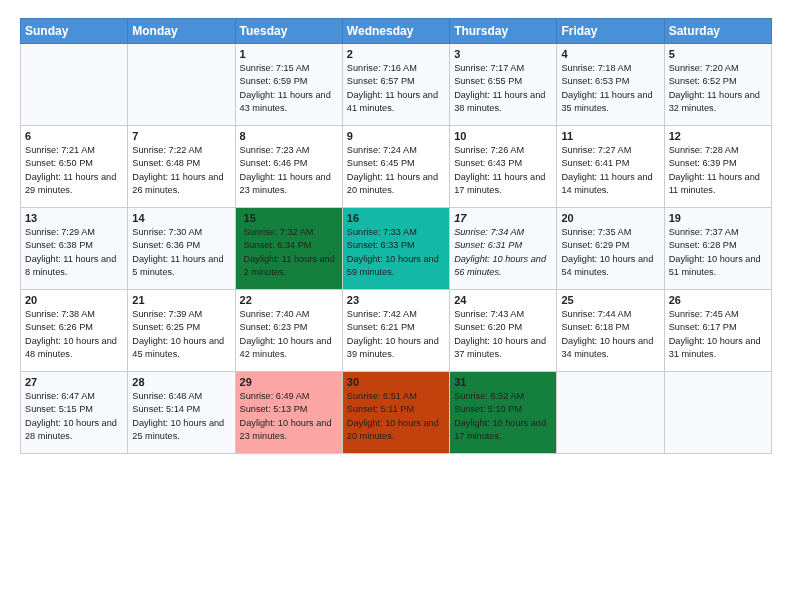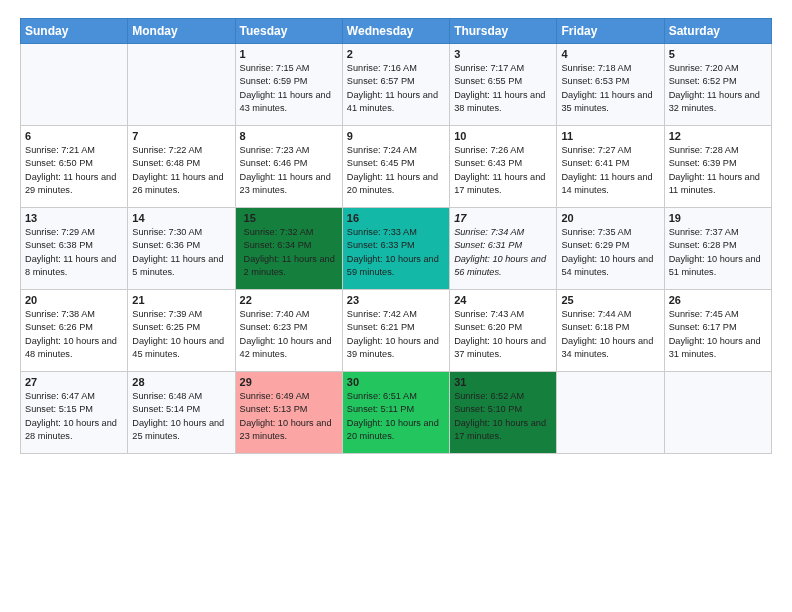--- a/index.html
+++ b/index.html
@@ -275,21 +275,21 @@
             <div class="day-detail" style="white-space: pre-line;">Sunrise: 6:48 AM
 Sunset: 5:14 PM
 Daylight: 10 hours and 25 minutes.</div>
           </td>
           <td style="background: #fca5a5;">
             <span class="day-num">29</span>
             <div class="day-detail" style="white-space: pre-line;">Sunrise: 6:49 AM
 Sunset: 5:13 PM
 Daylight: 10 hours and 23 minutes.</div>
           </td>
-          <td style="background: #22c55e;">
+          <td style="background: #c2410c;">
             <span class="day-num">30</span>
             <div class="day-detail" style="white-space: pre-line;">Sunrise: 6:51 AM
 Sunset: 5:11 PM
 Daylight: 10 hours and 20 minutes.</div>
           </td>
           <td style="background: #15803d; margin-left: 44px;">
             <span class="day-num">31</span>
             <div class="day-detail" style="white-space: pre-line;">Sunrise: 6:52 AM
 Sunset: 5:10 PM
 Daylight: 10 hours and 17 minutes.</div>

